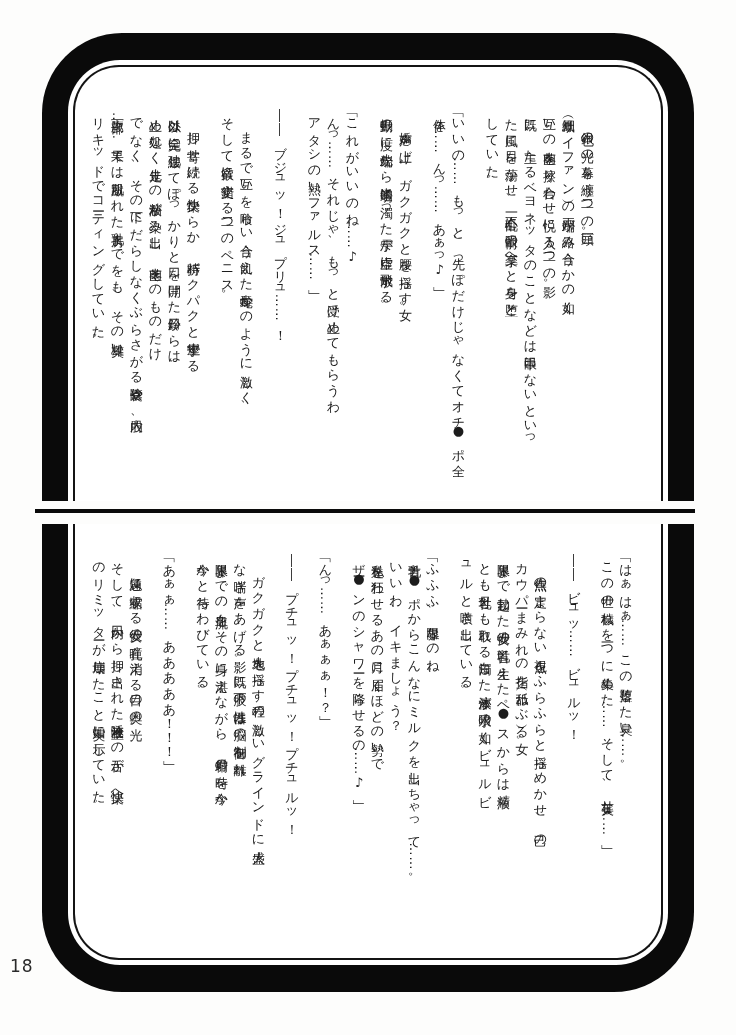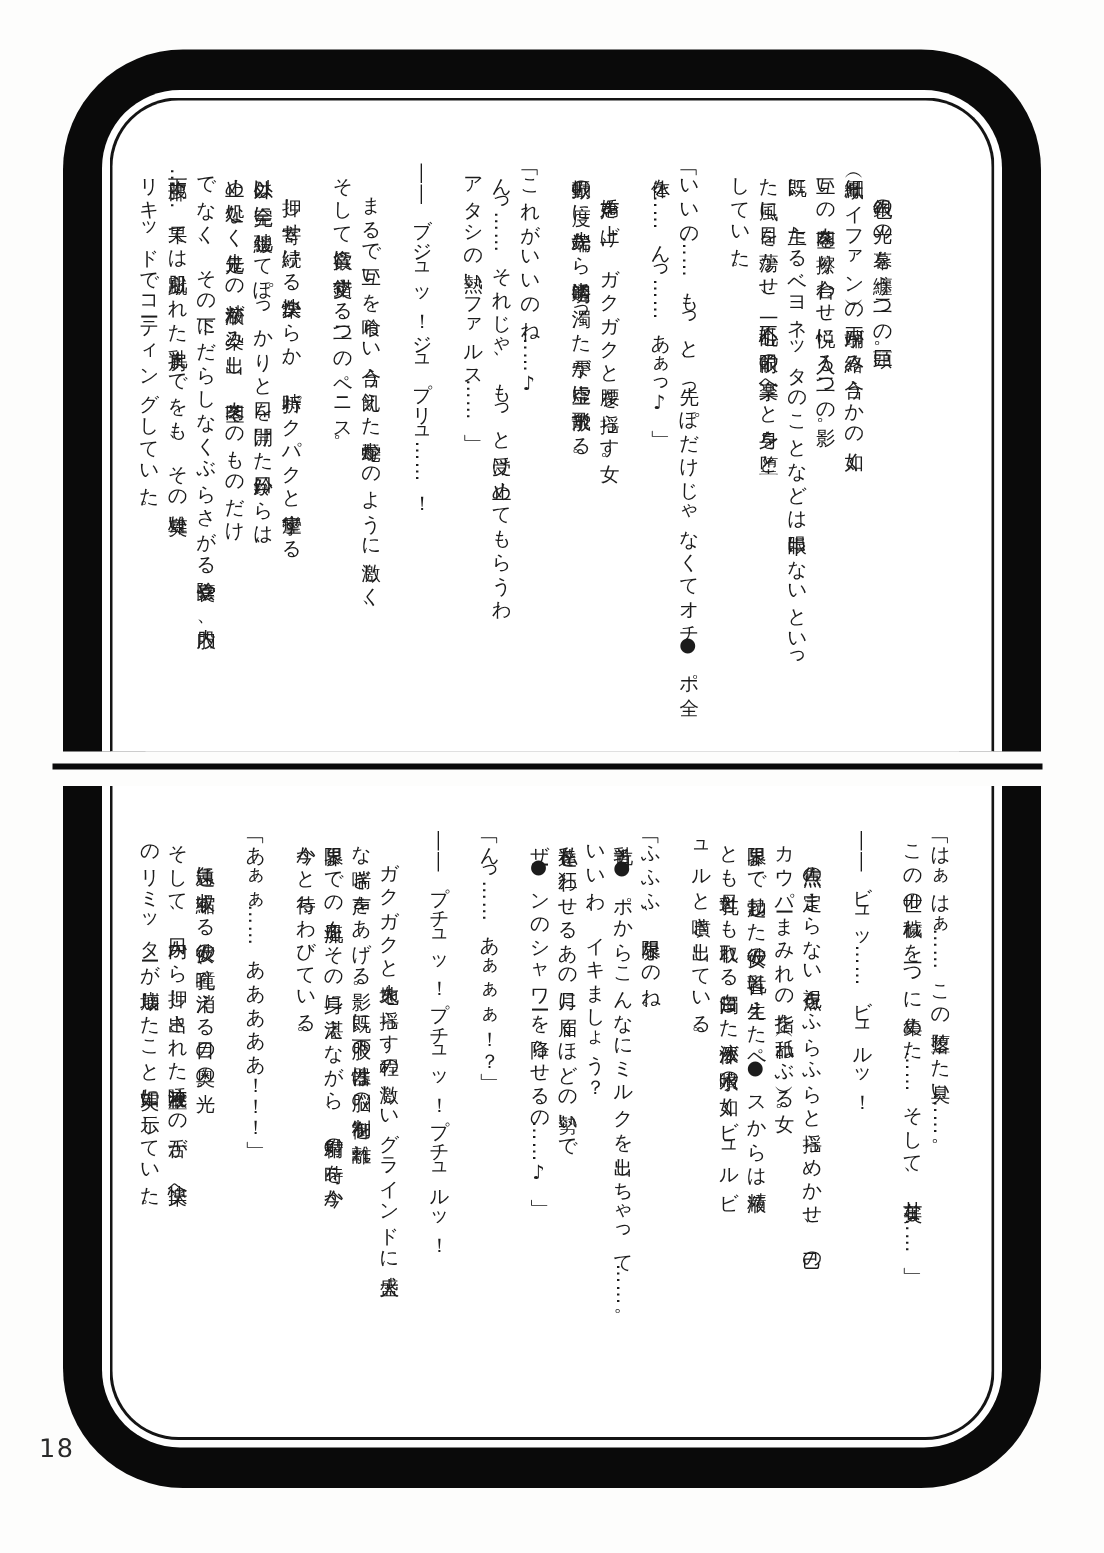--- a/index.html
+++ b/index.html
@@ -41,21 +41,21 @@
   .panel-bottom .text-area{padding:30px 38px 16px 14px;line-height:18.5px;}
   .col{margin:0;}
   .col.gap{block-size:15px;}
   .col.ind{text-indent:13px;}
   
   .divider{
     position:absolute;left:35px;top:509px;width:660px;height:4px;
     background:#0a0a0a;
   }
   .page-number{
-    position:absolute;left:26px;top:956px;
+    position:absolute;left:10px;top:956px;
     font-size:17px;color:#2a2a2a;letter-spacing:1px;
   }
 </style>
 </head>
 <body>
 
 <div class="page">
 
   <section class="panel-top">
     <div class="frame">

